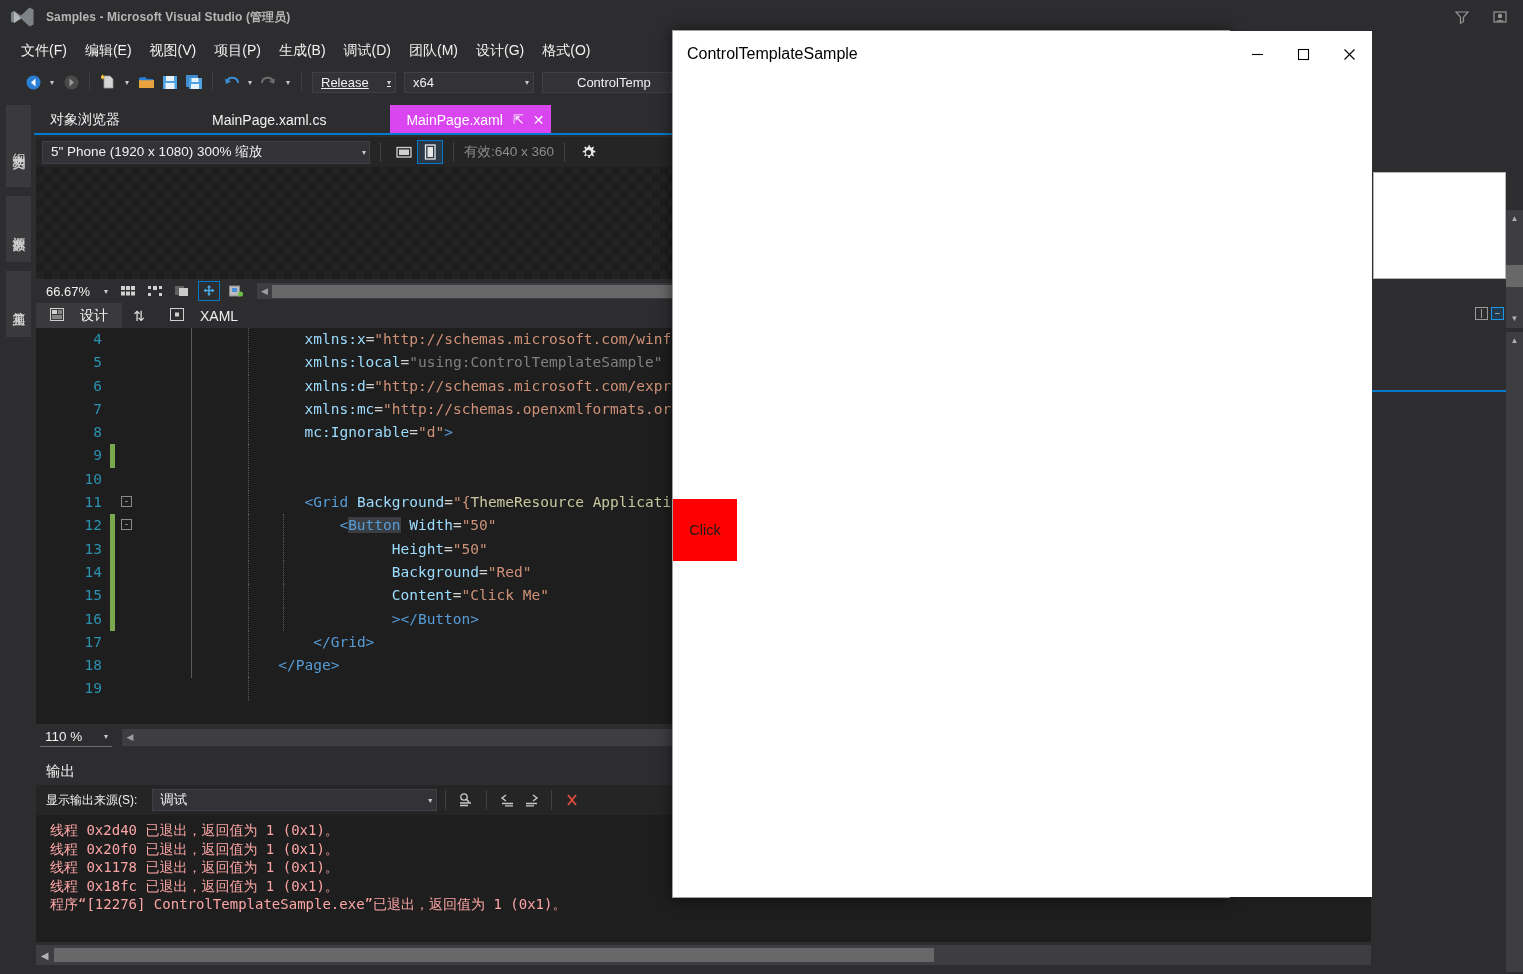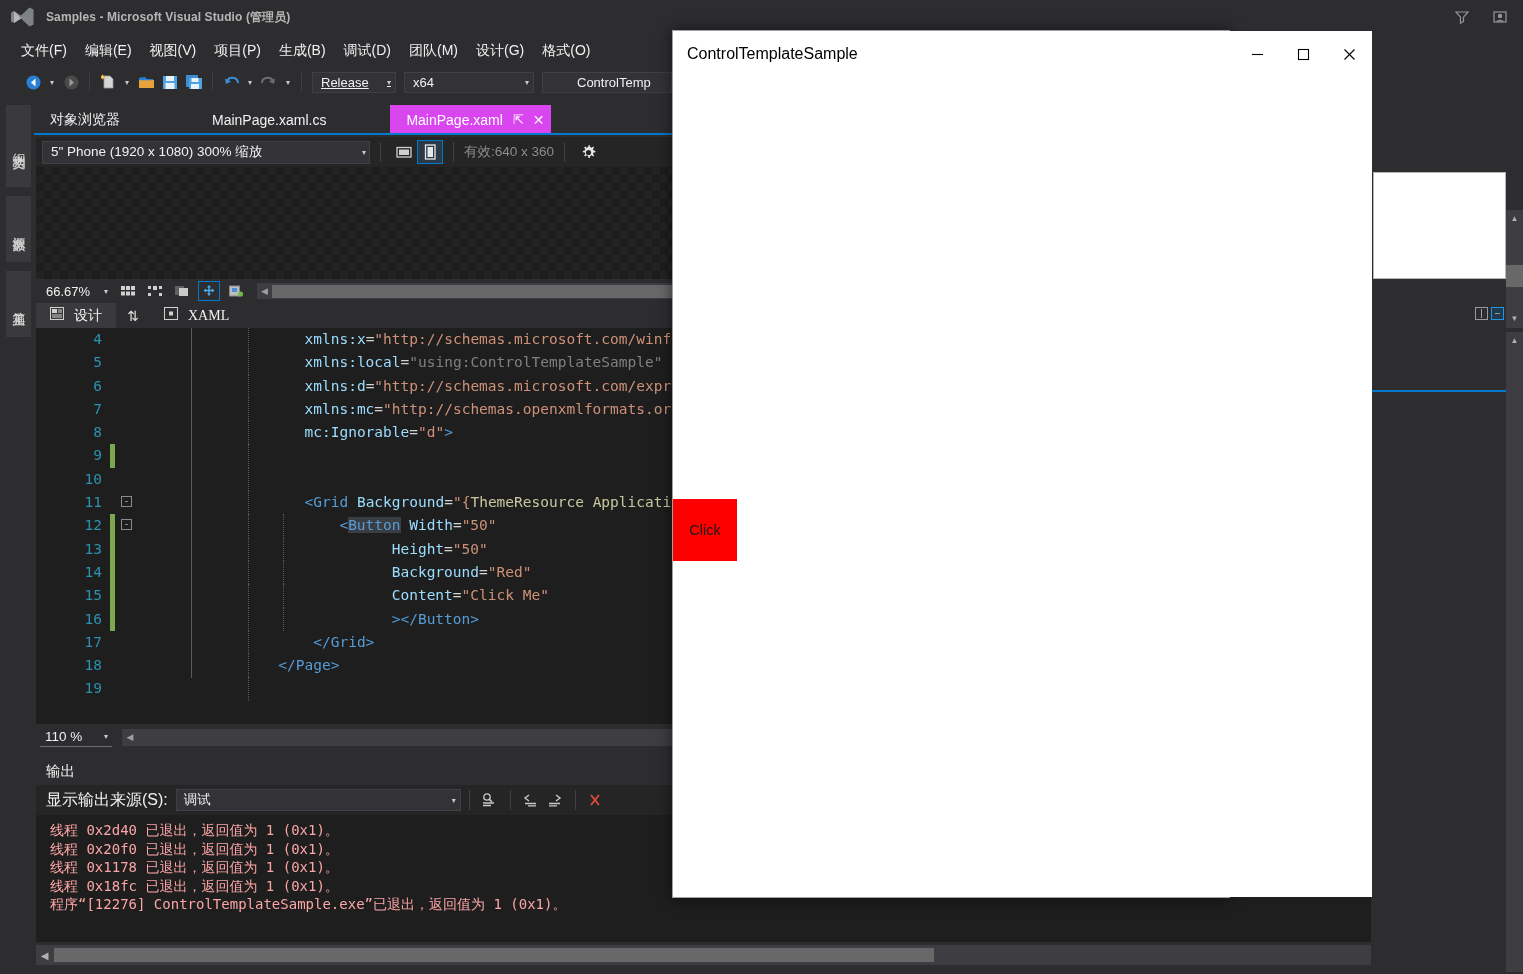--- a/index.html
+++ b/index.html
@@ -147,22 +147,22 @@
     font-size: 9px; color: #9e9e9e; flex: none;
   }
   .hscroll .thumb { flex: 1; height: 13px; background: #686868; }
 
   
   .viewtabs {
     position: absolute; left: 36px; top: 303px; width: 1470px; height: 25px;
     background: #2d2d30; display: flex; align-items: center;
   }
   .vt {
-    display: flex; align-items: center; gap: 10px; font-size: 14px; color: #f1f1f1;
-    padding: 0 14px; height: 25px; font-family: Liberation Serif, serif;
+    display: flex; align-items: center; gap: 16px; font-size: 14px; color: #f1f1f1;
+    padding: 0 14px; height: 25px;
   }
   .vt.design { background: #3a3a3c; }
   .swap-btn { width: 34px; display:flex; align-items:center; justify-content:center; font-size: 14px; color: #e0e0e0; }
 
   
   .editor {
     position: absolute; left: 36px; top: 328px; width: 1470px; height: 396px;
     background: #1e1e1e; overflow: hidden;
   }
   .code-area {
@@ -217,21 +217,21 @@
     position: absolute; left: 0; top: 0; width: 1487px; height: 28px;
     background: #2d2d30; display: flex; align-items: center; padding-left: 10px;
   }
   .out-title { font-size: 14.5px; color: #f1f1f1; }
   .out-hdr-right { margin-left: auto; display: flex; align-items: center; gap: 8px; padding-right: 10px; }
   .out-hdr-btn { width: 18px; height: 18px; display:flex; align-items:center; justify-content:center; color:#d0d0d0; font-size: 12px; }
   .out-toolbar {
     position: absolute; left: 0; top: 28px; width: 1487px; height: 30px;
     background: #252526; display: flex; align-items: center; padding-left: 10px;
   }
-  .out-lbl { font-size: 16px; color: #f1f1f1; margin-right: 8px; white-space: nowrap; }
+  .out-lbl { font-size: 12px; color: #f1f1f1; margin-right: 15px; white-space: nowrap; }
   .out-combo {
     width: 285px; height: 22px; background: #333337; border: 1px solid #3f3f46;
     display: flex; align-items: center; padding: 0 4px 0 7px; font-size: 13.5px; color: #f1f1f1;
   }
   .out-combo .lbl { flex: 1; }
   .out-combo .car { font-size: 8px; color: #c9c9c9; }
   .ot-sep { width: 1px; height: 20px; background: #3f3f46; margin: 0 8px; }
   .ot-btn { width: 24px; height: 22px; display:flex; align-items:center; justify-content:center; }
   .out-body {
     position: absolute; left: 0; top: 58px; width: 1487px; height: 127px;

